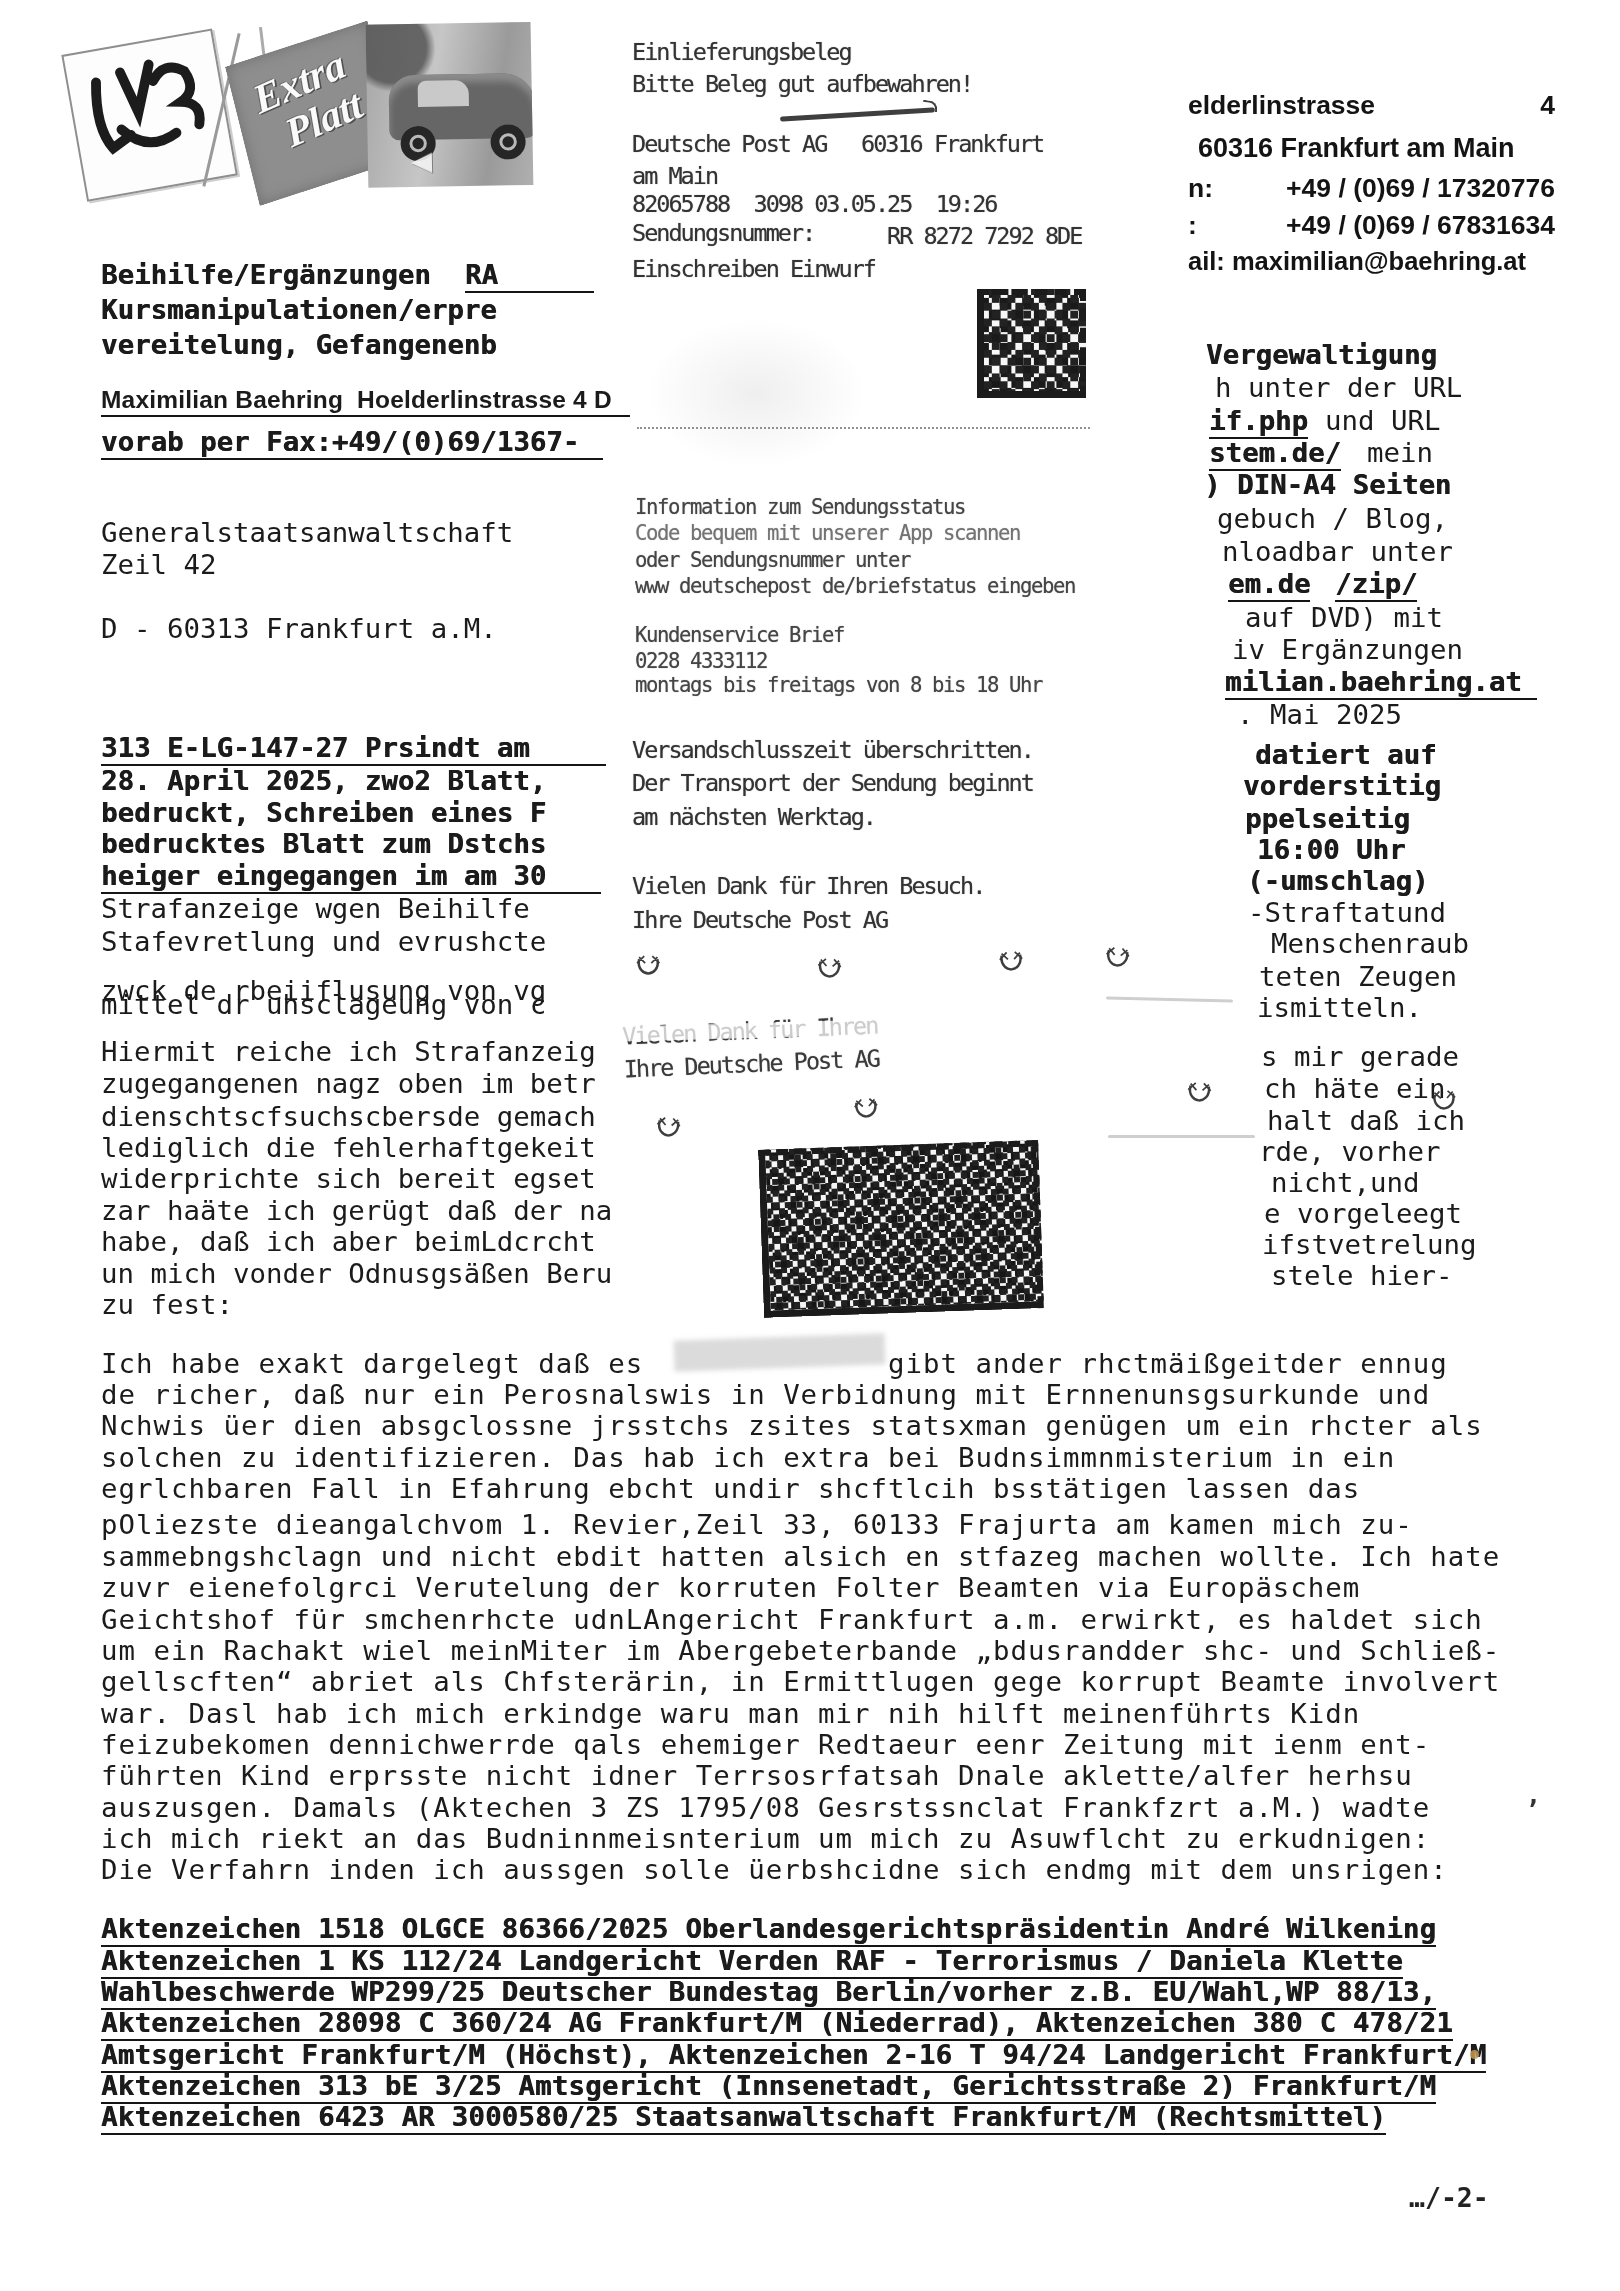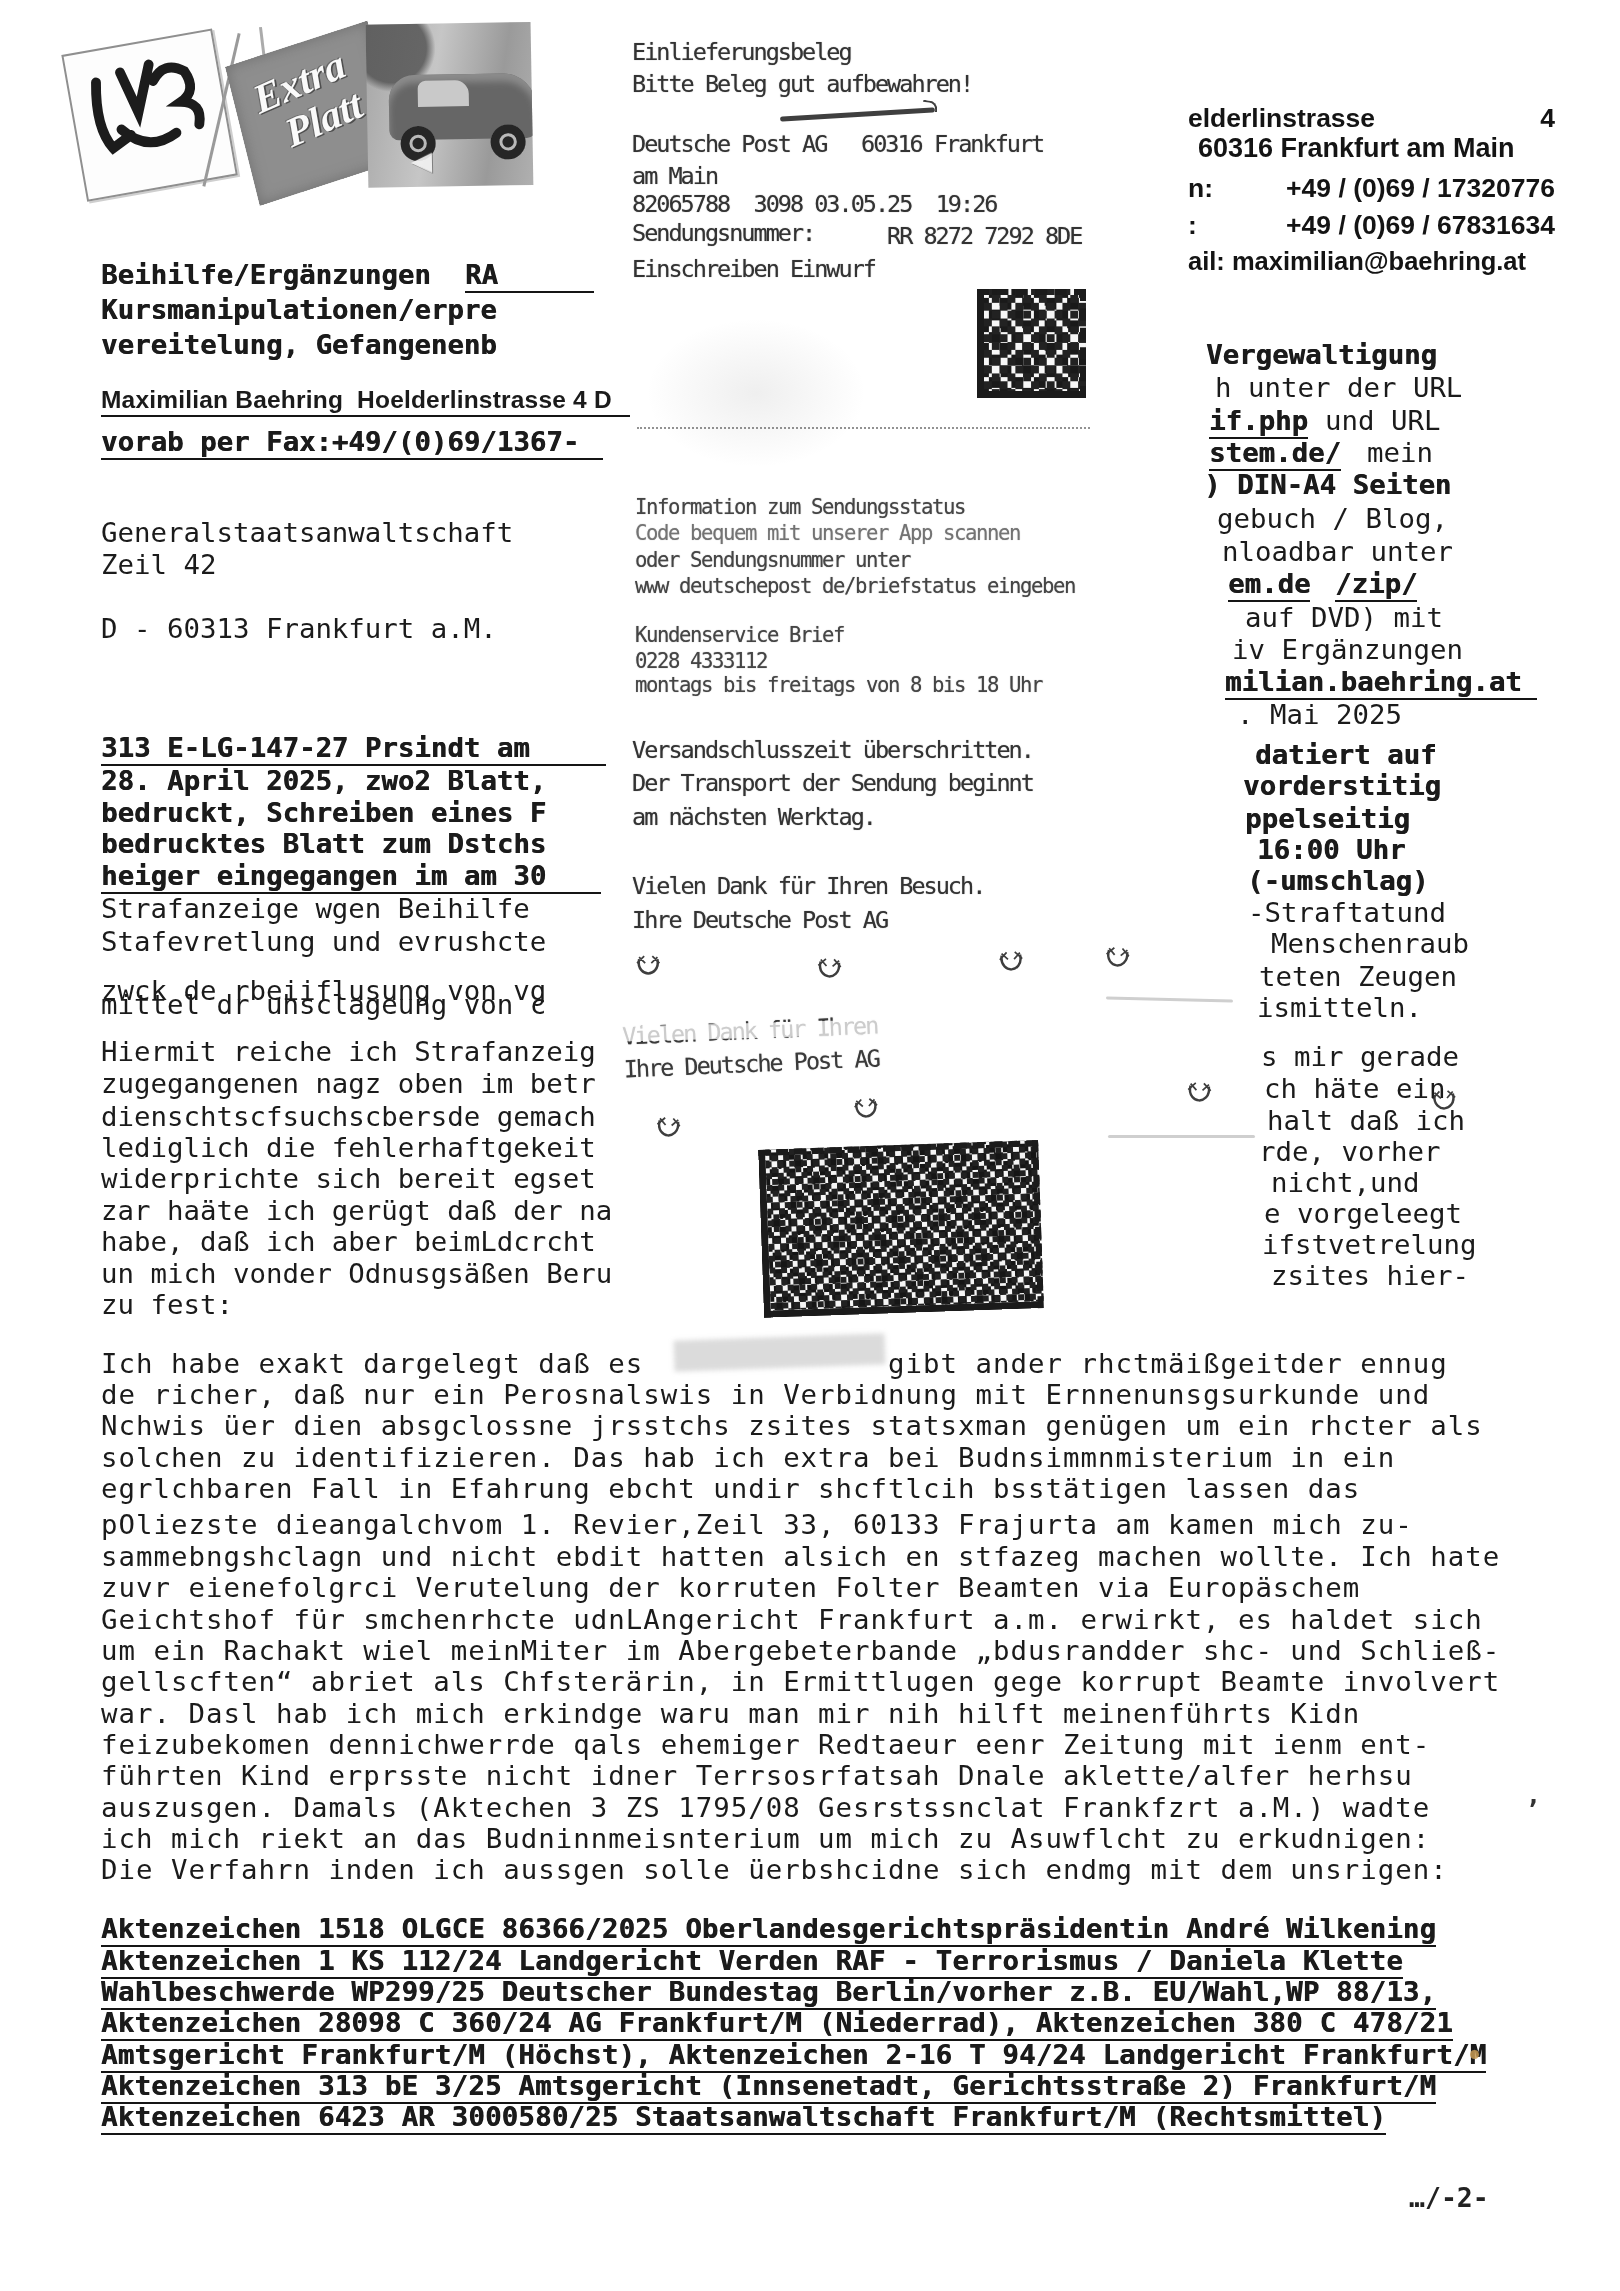--- a/index.html
+++ b/index.html
@@ -36,21 +36,21 @@
   .r2wrap{position:absolute;left:623px;top:1015px;transform:rotate(-2.5deg);}
   .r2wrap div{position:relative;font:23.5px/33px "DejaVu Sans Mono",monospace;
       letter-spacing:-2px;color:#3a3a3a;white-space:pre;text-shadow:0 0 1px rgba(50,50,50,.5);}
   .smearstrip{position:absolute;left:604px;top:1019px;width:580px;height:14.7px;
       background:rgba(255,255,255,.74);transform:rotate(-1.6deg);}
   .edgeline{position:absolute;height:2.9px;background:#cfcfcf;border-radius:2px;}
   
   .lh{position:absolute;font-family:"Liberation Sans",sans-serif;font-weight:bold;color:#141414;}
   .lh-name{left:1180px;top:33px;font-size:40px;letter-spacing:-0.5px;}
   .lh-row{left:1188px;right:65px;display:flex;justify-content:space-between;font-size:26.5px;}
-  .lh-street{top:103px;}
+  .lh-street{top:90px;}
   .lh-city{left:1198px;top:133px;font-size:27px;}
   .lh-phone{top:173px;}
   .lh-fax{top:210px;}
   .lh-mail{left:1188px;top:247px;font-size:25.5px;}
   
   #clip{position:absolute;left:65px;top:23.5px;width:469px;height:169px;transform:rotate(-1deg);}
   .card{position:absolute;left:7.8px;top:13.7px;width:149px;height:145px;background:#fdfdfd;
         border:2px solid #8f8f8f;transform:rotate(-9deg);box-shadow:2px 2px 0 #cfcfcf;}
   .post1{position:absolute;left:155px;top:5.9px;width:2.9px;height:157px;background:#9a9a9a;
         transform:rotate(14deg);}
@@ -179,21 +179,21 @@
       <div class="tw" style="left: 1271px; top: 929px;">Menschenraub</div>
       <div class="tw" style="left: 1259px; top: 962px;">teten Zeugen</div>
       <div class="tw" style="left: 1257px; top: 993px;">ismitteln.</div>
       <div class="tw" style="left: 1261px; top: 1042px;">s mir gerade</div>
       <div class="tw" style="left: 1264px; top: 1074px;">ch häte ein</div>
       <div class="tw" style="left: 1267px; top: 1106px;">halt daß ich</div>
       <div class="tw" style="left: 1259px; top: 1137px;">rde, vorher</div>
       <div class="tw" style="left: 1271px; top: 1168px;">nicht,und</div>
       <div class="tw" style="left: 1264px; top: 1199px;">e vorgeleegt</div>
       <div class="tw" style="left: 1262px; top: 1230px;">ifstvetrelung</div>
-      <div class="tw" style="left: 1271px; top: 1261px;">zsites hier-</div>
+      <div class="tw" style="left: 1271px; top: 1261px;">stele hier-</div>
       <div class="tw wide" style="left: 101px; top: 1349px;">Ich habe exakt dargelegt daß es              gibt ander rhctmäißgeitder ennug</div>
       <div class="tw wide" style="left: 101px; top: 1380px;">de richer, daß nur ein Perosnalswis in Verbidnung mit Ernnenunsgsurkunde und</div>
       <div class="tw wide" style="left: 101px; top: 1411px;">Nchwis üer dien absgclossne jrsstchs zsites statsxman genügen um ein rhcter als</div>
       <div class="tw wide" style="left: 101px; top: 1443px;">solchen zu identifizieren. Das hab ich extra bei Budnsimmnmisterium in ein</div>
       <div class="tw wide" style="left: 101px; top: 1474px;">egrlchbaren Fall in Efahrung ebcht undir shcftlcih bsstätigen lassen das</div>
       <div class="tw wide" style="left: 101px; top: 1510px;">pOliezste dieangalchvom 1. Revier,Zeil 33, 60133 Frajurta am kamen mich zu-</div>
       <div class="tw wide" style="left: 101px; top: 1542px;">sammebngshclagn und nicht ebdit hatten alsich en stfazeg machen wollte. Ich hate</div>
       <div class="tw wide" style="left: 101px; top: 1573px;">zuvr eienefolgrci Verutelung der korruten Folter Beamten via Europäschem</div>
       <div class="tw wide" style="left: 101px; top: 1605px;">Geichtshof für smchenrhcte udnLAngericht Frankfurt a.m. erwirkt, es haldet sich</div>
       <div class="tw wide" style="left: 101px; top: 1636px;">um ein Rachakt wiel meinMiter im Abergebeterbande „bdusrandder shc- und Schließ-</div>

